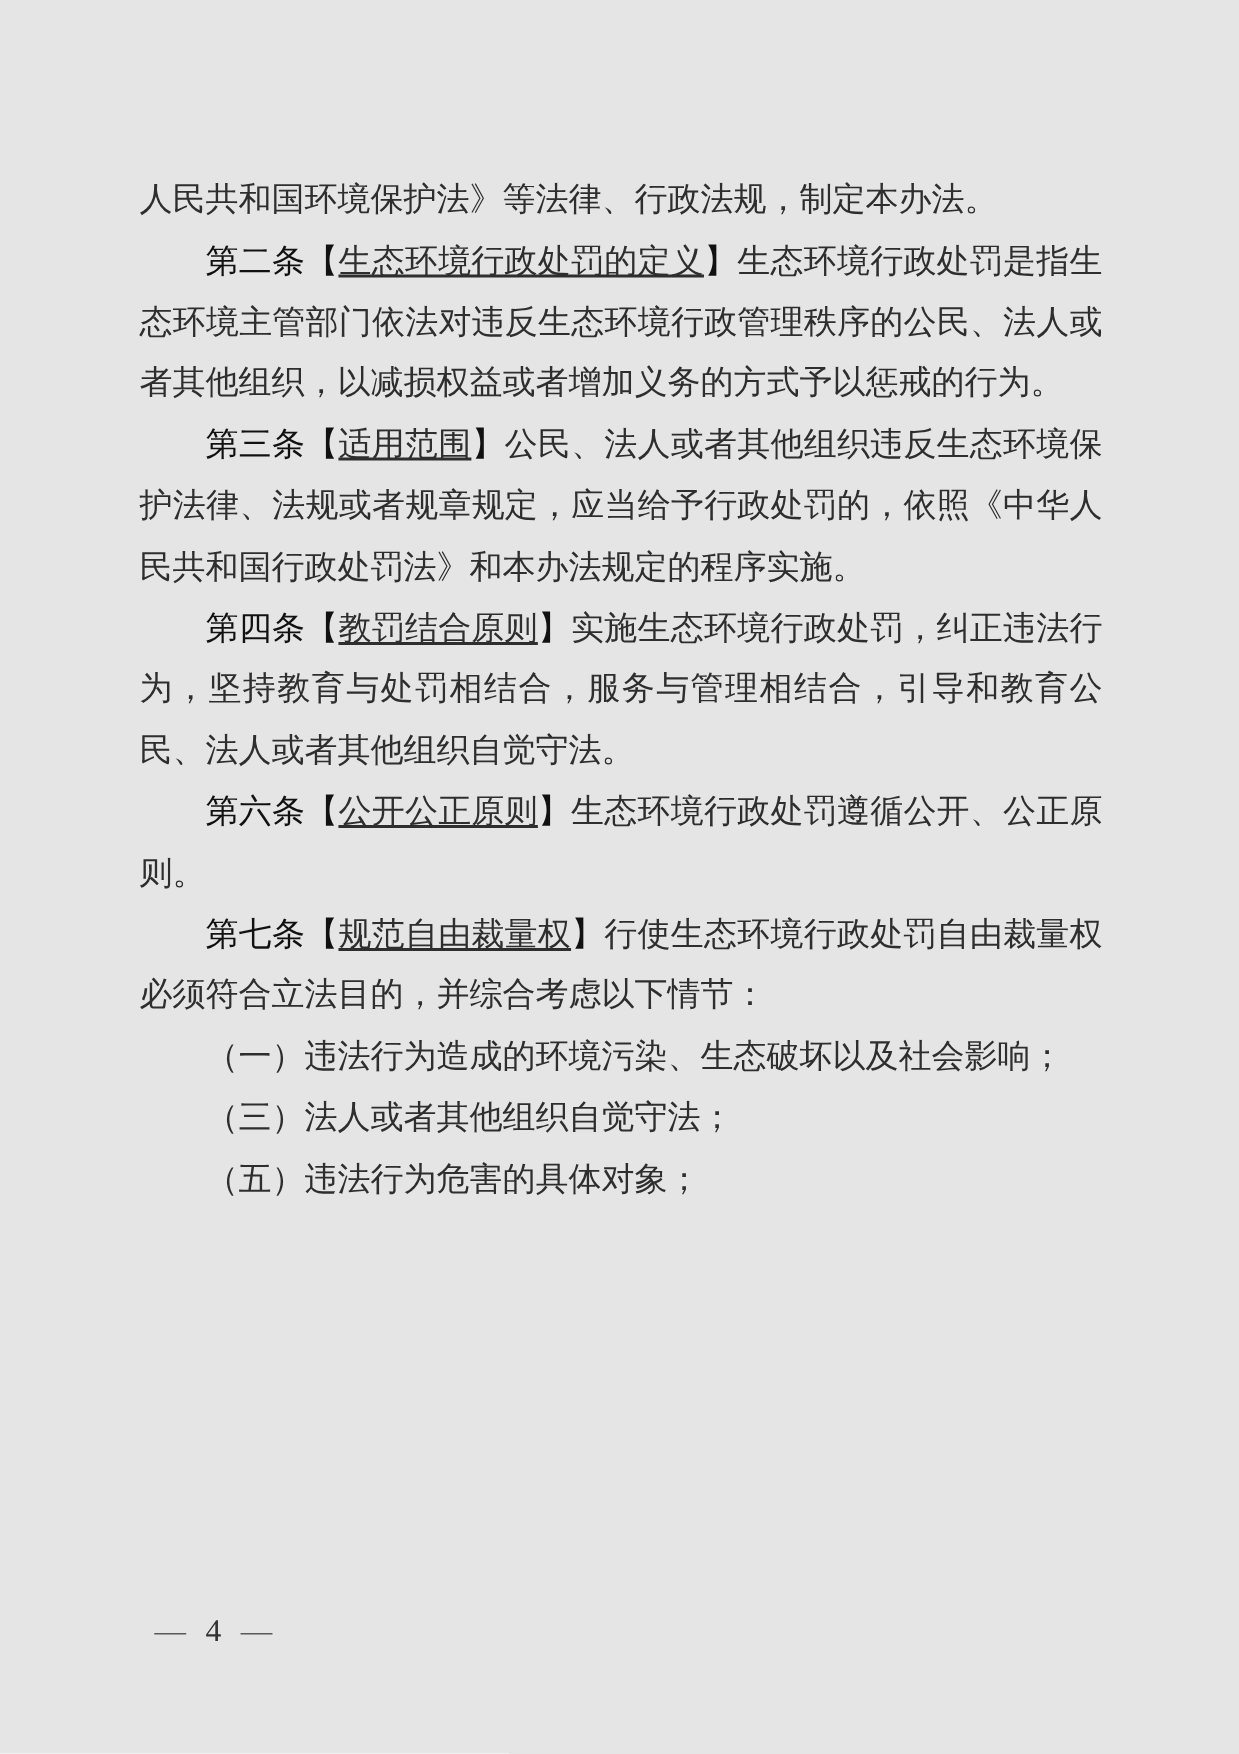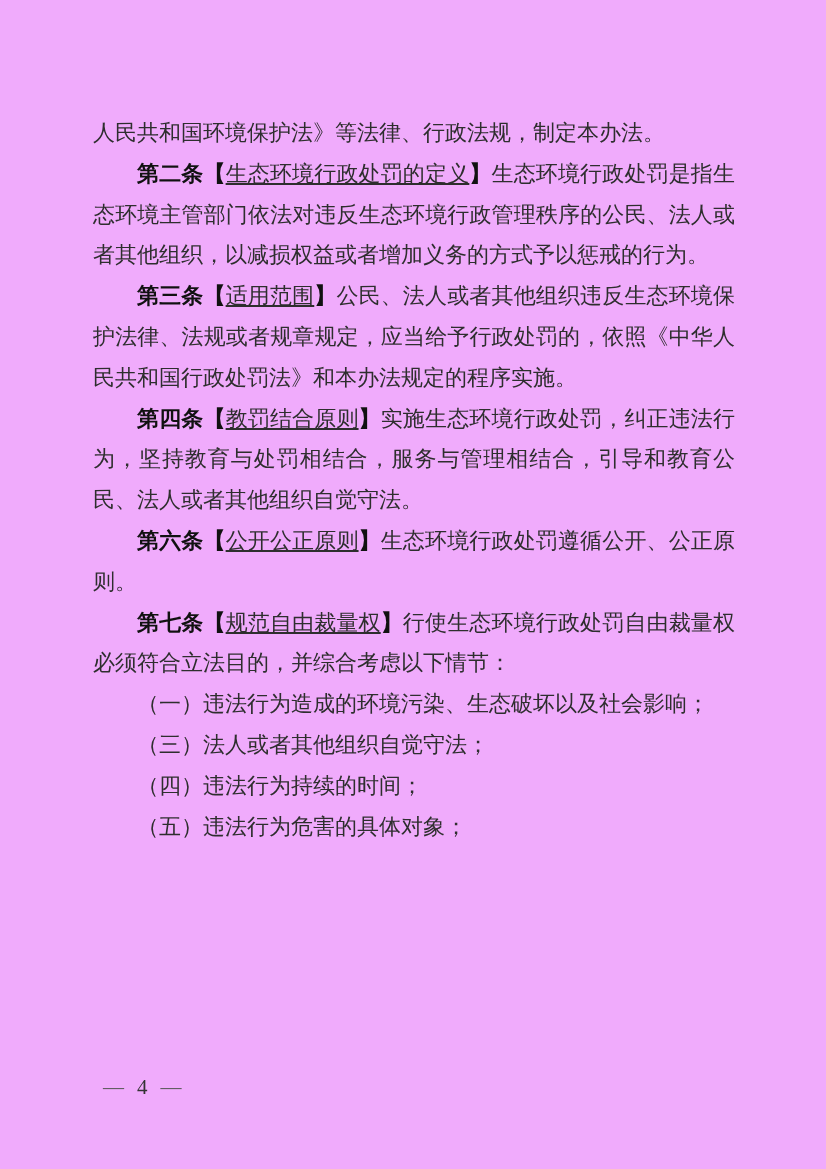--- a/index.html
+++ b/index.html
@@ -10,42 +10,42 @@
   body {
     width: 826px;
     height: 1169px;
     position: relative;
     overflow: hidden;
     font-family: "Liberation Serif", "DejaVu Serif", serif;
   }
   .page {
     position: absolute;
     inset: 0;
-    background: #f0abfc;
+    background: #e5e5e5;
   }
   .content {
     position: absolute;
     left: 93px;
     top: 113px;
     width: 642px;
     font-size: 22px;
     line-height: 40.8px;
     color: #2e2e2e;
     text-align: justify;
     text-justify: inter-character;
   }
   .content p {
     margin: 0;
     padding: 0;
   }
   .content p.indent {
     text-indent: 2em;
   }
   .hei {
-    font-weight: 700;
+    font-weight: 400;
     color: #111111;
     font-family: "Liberation Sans", "DejaVu Sans", sans-serif;
   }
   .art-title {
     color: #2e2e2e;
     text-decoration: underline;
   }
   .footer {
     position: absolute;
     left: 103px;
@@ -70,21 +70,20 @@
 
   <div class="content" id="doc-content">
       <p class=""><span>人民共和国环境保护法》等法律、行政法规，制定本办法。</span></p>
       <p class="indent"><span class="hei">第二条</span><span class="hei">【</span><span class="art-title">生态环境行政处罚的定义</span><span class="hei">】</span><span>生态环境行政处罚是指生态环境主管部门依法对违反生态环境行政管理秩序的公民、法人或者其他组织，以减损权益或者增加义务的方式予以惩戒的行为。</span></p>
       <p class="indent"><span class="hei">第三条</span><span class="hei">【</span><span class="art-title">适用范围</span><span class="hei">】</span><span>公民、法人或者其他组织违反生态环境保护法律、法规或者规章规定，应当给予行政处罚的，依照《中华人民共和国行政处罚法》和本办法规定的程序实施。</span></p>
       <p class="indent"><span class="hei">第四条</span><span class="hei">【</span><span class="art-title">教罚结合原则</span><span class="hei">】</span><span>实施生态环境行政处罚，纠正违法行为，坚持教育与处罚相结合，服务与管理相结合，引导和教育公民、法人或者其他组织自觉守法。</span></p>
       <p class="indent"><span class="hei">第六条</span><span class="hei">【</span><span class="art-title">公开公正原则</span><span class="hei">】</span><span>生态环境行政处罚遵循公开、公正原则。</span></p>
       <p class="indent"><span class="hei">第七条</span><span class="hei">【</span><span class="art-title">规范自由裁量权</span><span class="hei">】</span><span>行使生态环境行政处罚自由裁量权必须符合立法目的，并综合考虑以下情节：</span></p>
       <p class="indent"><span>（一）违法行为造成的环境污染、生态破坏以及社会影响；</span></p>
       <p class="indent"><span>（三）法人或者其他组织自觉守法；</span></p>
-      <p class="indent"><span>（四）违法行为持续的时间；</span></p>
       <p class="indent"><span>（五）违法行为危害的具体对象；</span></p>
     </div>
 
   <div class="footer">
     <span class="dash">—</span><span class="pagenum">4</span><span class="dash">—</span>
   </div>
 
 </div>
 
 </body></html>

